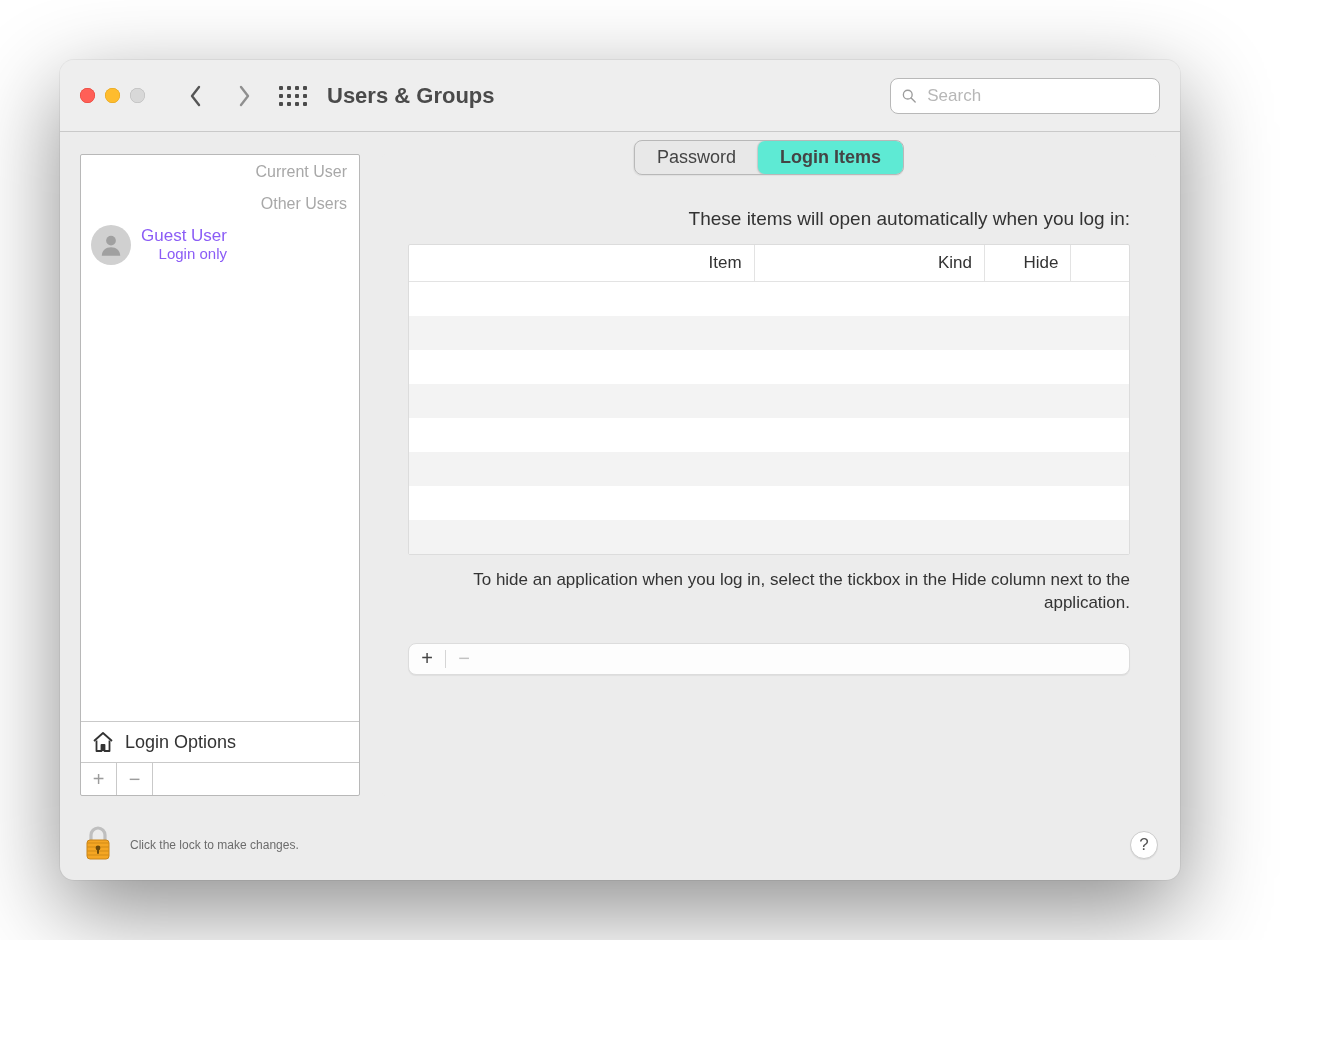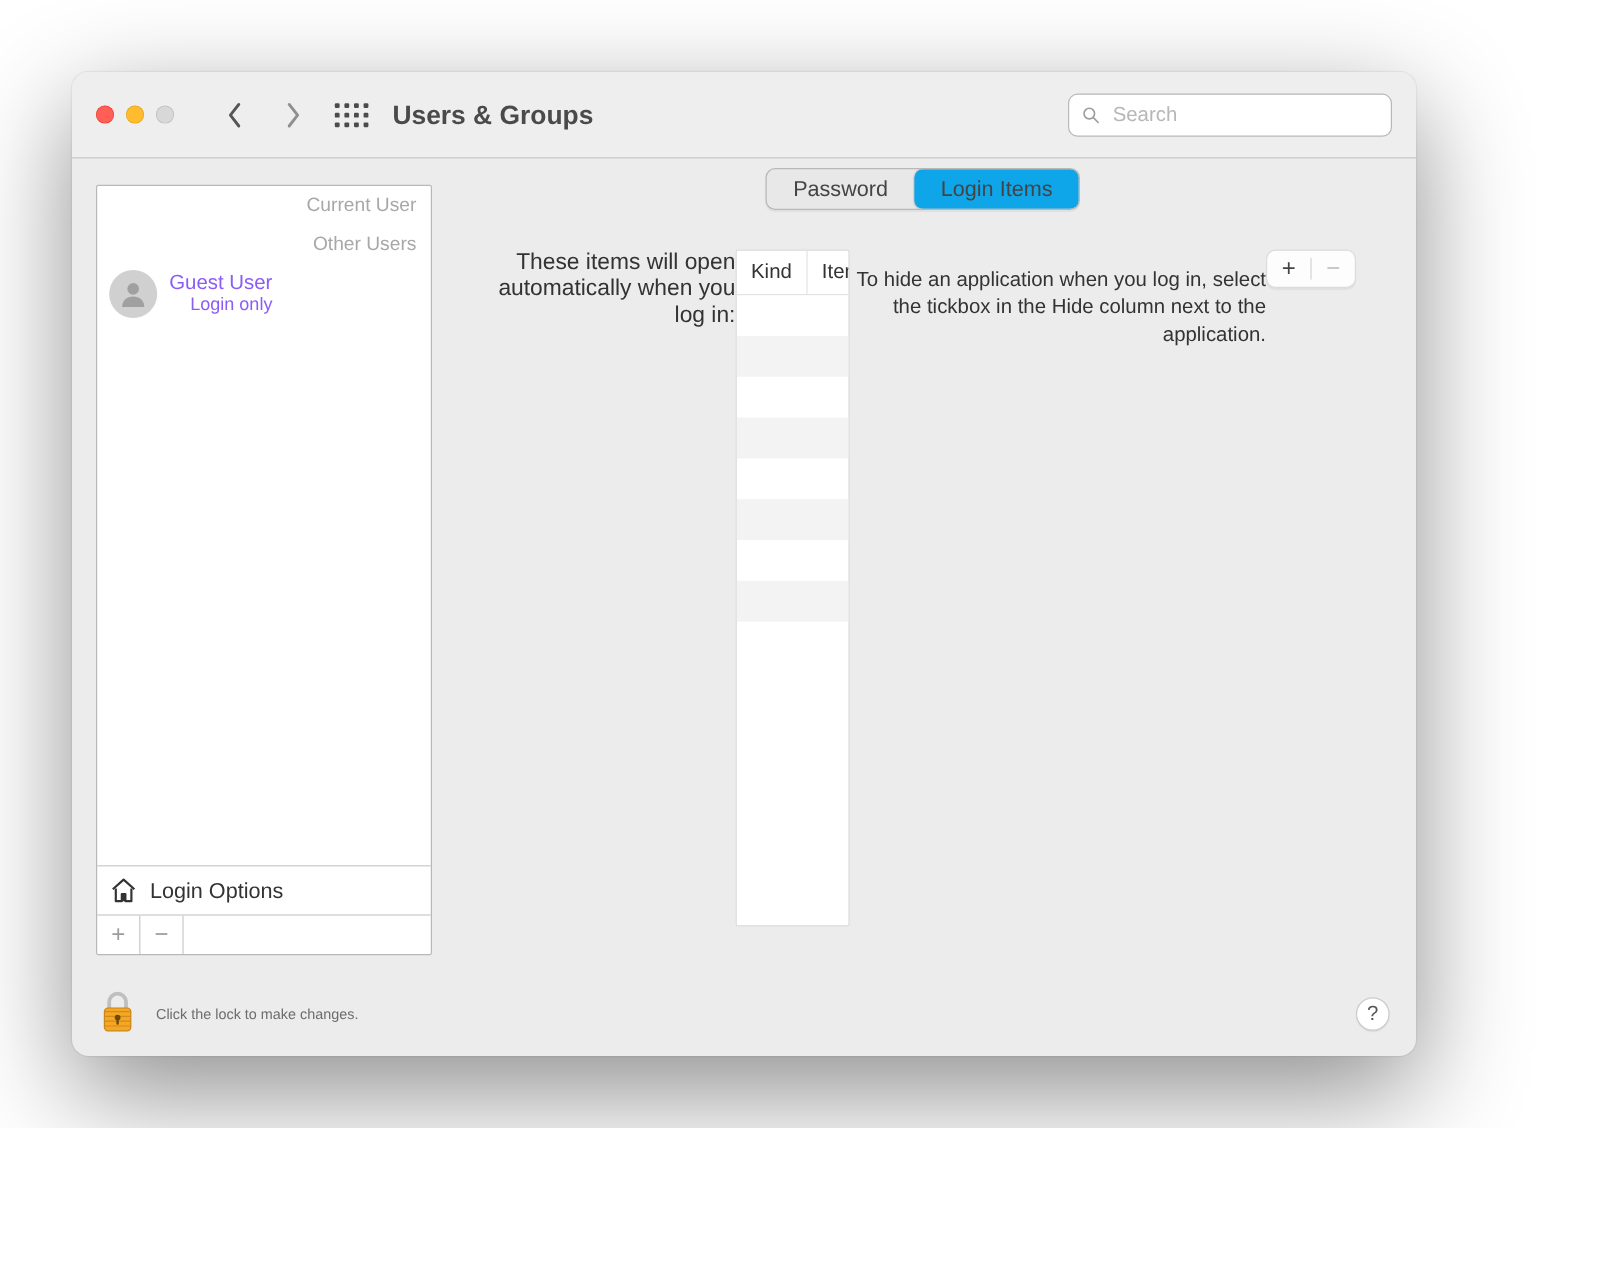--- a/index.html
+++ b/index.html
@@ -114,35 +114,36 @@
     display:flex; align-items:center; justify-content:center;
     border-right:1px solid var(--border);
     color:#9c9c9c; font-size:20px; line-height:1;
   }
 
   
   .main {
     flex:1; position:relative;
     background:#ececec; border-radius:10px;
     padding:54px 30px 24px 30px;
-    display:flex; flex-direction:row;
+    display:flex; flex-direction:column;
   }
   .tabs {
     position:absolute; top:-14px; left:50%; transform:translateX(-50%);
     display:flex; background:#e8e8e8;
     border:1px solid var(--border-dark); border-radius:8px;
     overflow:hidden;
     box-shadow: 0 1px 1px rgba(0,0,0,.05);
   }
   .tab {
     padding:6px 22px; font-size:18px; color:#444;
   }
   .tab.active {
-    background:#0ea5e9; border-radius:7px;
+    background:#5eead4; border-radius:7px;
     box-shadow: 0 0 0 1px rgba(0,0,0,.07), 0 1px 2px rgba(0,0,0,.08);
+    font-weight: bold;
   }
   .intro { font-size:19px; color:#333; margin:0 0 14px 0; }
   .table {
     border:1px solid #dcdcdc; border-radius:2px; overflow:hidden;
     background:#fff;
   }
   .thead { display:flex; font-size:17px; color:#333; border-bottom:1px solid #e3e3e3; }
   .th {
     padding:8px 12px;
     border-right:1px solid #e3e3e3;
@@ -268,22 +269,22 @@
     <div class="main">
       <div class="tabs">
         <div class="tab">Password</div>
         <div class="tab active">Login Items</div>
       </div>
 
       <p class="intro">These items will open automatically when you log in:</p>
 
       <div class="table">
         <div class="thead">
+          <div class="th item">Item</div>
           <div class="th kind">Kind</div>
-          <div class="th item">Item</div>
           <div class="th hide">Hide</div>
           <div class="th pad"></div>
         </div>
         <div class="tbody">
           <div class="tr"></div>
           <div class="tr"></div>
           <div class="tr"></div>
           <div class="tr"></div>
           <div class="tr"></div>
           <div class="tr"></div>

